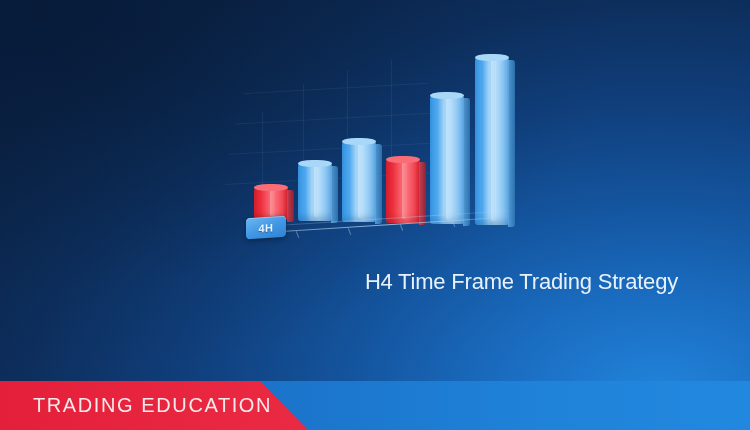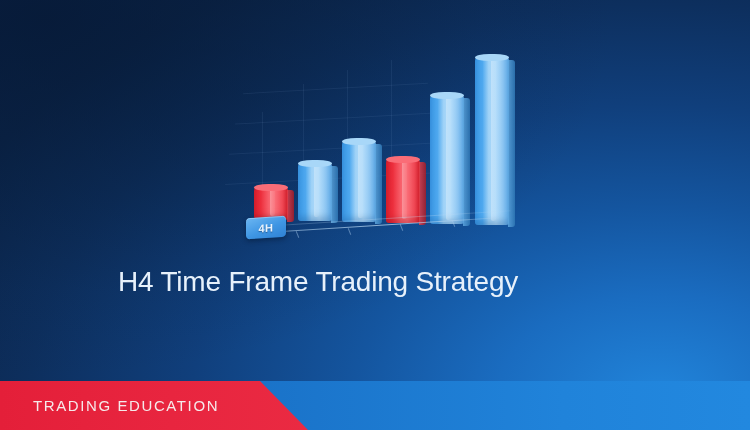--- a/index.html
+++ b/index.html
@@ -126,26 +126,27 @@
   #title-line1 {
     font-size:30px;
     font-weight:700;
     color:#ffffff;
     letter-spacing:-0.2px;
     line-height:38px;
     white-space:nowrap;
   }
   #title-line1 .colon { font-weight:700; }
   #title-line2 {
-    font-size:28px;
+    font-size:22px;
     font-weight:400;
     color:#e7f1fb;
     letter-spacing:-0.2px;
     line-height:40px;
     white-space:nowrap;
+    text-align:right;
   }
 
   
   #banner {
     position:absolute;
     left:0; top:381px;
     width:750px; height:49px;
     background:linear-gradient(90deg,#1364b8 0%, #1a73c9 35%, #2083da 75%, #2288df 100%);
     overflow:hidden;
   }
@@ -153,21 +154,21 @@
     position:absolute;
     left:0; top:0;
     width:310px; height:49px;
     background:linear-gradient(90deg,#e41f39 0%,#e8253f 55%,#ea2a42 100%);
     clip-path:polygon(0 0, 260px 0, 308px 49px, 0 49px);
   }
   #banner-label {
     position:absolute;
     left:33px; top:0; height:49px;
     display:flex; align-items:center;
-    font-size:15px;
+    font-size:20px;
     letter-spacing:1.6px;
     color:#f6e9ea;
     font-weight:400;
     white-space:nowrap;
   }
 </style>
 </head>
 <body>
 
 <div id="canvas">

